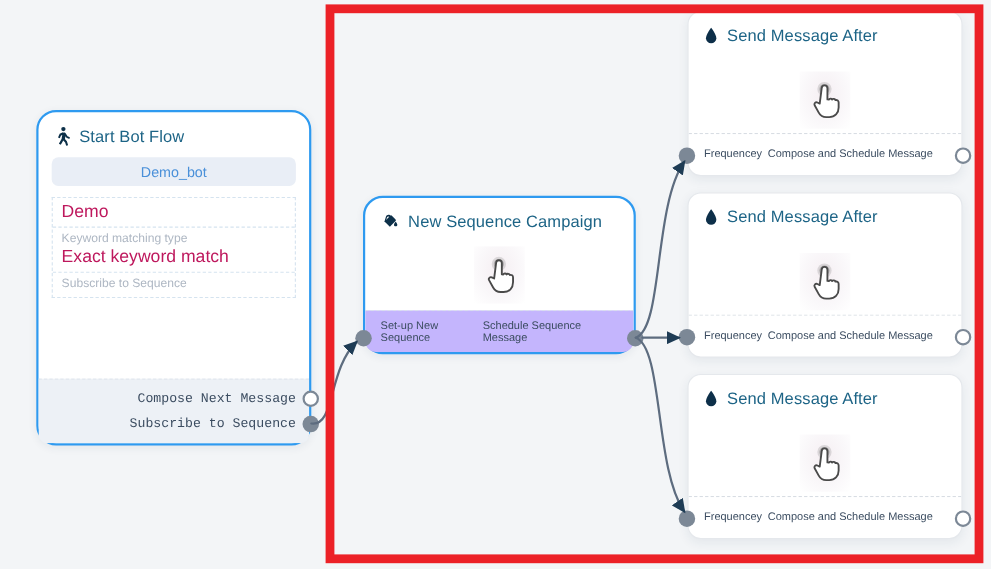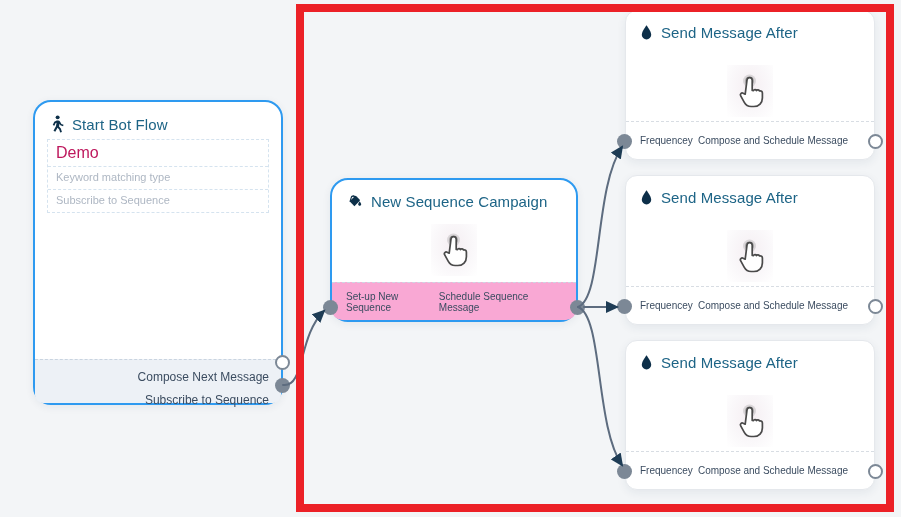--- a/index.html
+++ b/index.html
@@ -29,42 +29,42 @@
     background:#e9eef6; color:#4a90d9; font-size:13px; border:none; border-radius:6px;
     font-family:inherit; cursor:pointer;
   }
   .fields { margin:0 12px; border:1px dashed #d5e3ef; }
   .field  { padding:3px 8px 5px 8px; }
   .field + .field { border-top:1px dashed #d5e3ef; }
   .field-label { font-size:11px; color:#aeb7c3; line-height:14px; }
   .field-value { font-size:16px; color:#be185d; line-height:17px; margin-top:1px; }
 
   .start-footer {
-    position:absolute; left:0; right:0; bottom:0; height:44px;
+    position:absolute; left:0; right:0; bottom:0; height:59px;
     background:#edf1f6; border-top:1px dashed #c9d4e0;
-    border-radius:0 0 8px 8px; padding:6px 10px 0 10px; box-sizing:border-box;
+    border-radius:0 0 8px 8px; padding:6px 10px 0 10px; box-sizing:border-box;font-family:Liberation Mono, monospace;
   }
   .out-row { text-align:right; font-size:12px; color:#3b4c60; height:23px; line-height:23px; padding-right:2px; }
 
   
   #sequence-node { left:330px; top:178px; width:248px; height:144px; }
 
   
   .send-node { left:625px; width:250px; height:150px; }
   #send-node-1 { top:10px; }
   #send-node-2 { top:175px; }
   #send-node-3 { top:340px; }
 
   .ports {
     position:absolute; left:0; right:0; bottom:0; height:38px;
     display:flex; align-items:center; justify-content:space-between;
     border-top:1px dashed #d8dde3; padding:0 14px; box-sizing:border-box;
     font-size:10px; color:#3b4c60; border-radius:0 0 10px 10px;
   }
-  .ports.tint { background:#f9a8d4; border-top:1px dashed #ccd7e2; }
+  .ports.tint { background:#c4b5fd; border-top:1px dashed #ccd7e2; }
 
   
   .tap {
     position:absolute; left:50%; transform:translateX(-50%);
     width:46px; height:52px; display:flex; align-items:center; justify-content:center;
     background:radial-gradient(ellipse at 50% 42%, #f5eef2 0%, #faf8fa 60%, rgba(250,248,250,0) 100%);
   }
   #sequence-node .tap { top:44px; }
   .send-node .tap { top:54px; }
 
@@ -101,27 +101,29 @@
 
 <div class="node blue" id="start-node">
   <div class="node-header">
     <svg width="15" height="18" viewBox="0 0 16 19">
       <circle cx="9.2" cy="2.4" r="2.1" fill="#0d3049"></circle>
       <path d="M8.8 5.4 L5.6 7 4 10.6 l1.7 .7 1.2-2.7 1.2-.5 -.7 3.9 -2.6 4.7 1.9 1 2.4-4.3 1.8 2 1 3.2 1.9-.6 -1.2-3.8 -1.9-2.1 .5-2.8 1 1.6 2.8 1 .5-1.6 -2.3-.9 -1.5-2.5 c-.5-.9-1.5-1.4-2.5-1z" fill="#0d3049"></path>
     </svg>
     <span>Start Bot Flow</span>
   </div>
 
+  <button class="demo-btn">Demo_bot</button>
 
   <div class="fields">
     <div class="field">
       <div class="field-value">Demo</div>
     </div>
     <div class="field">
       <div class="field-label">Keyword matching type</div>
+      <div class="field-value">Exact keyword match</div>
     </div>
     <div class="field">
       <div class="field-label">Subscribe to Sequence</div>
     </div>
   </div>
 
   <div class="start-footer">
     <div class="out-row">Compose Next Message</div>
     <div class="out-row">Subscribe to Sequence</div>
   </div>

